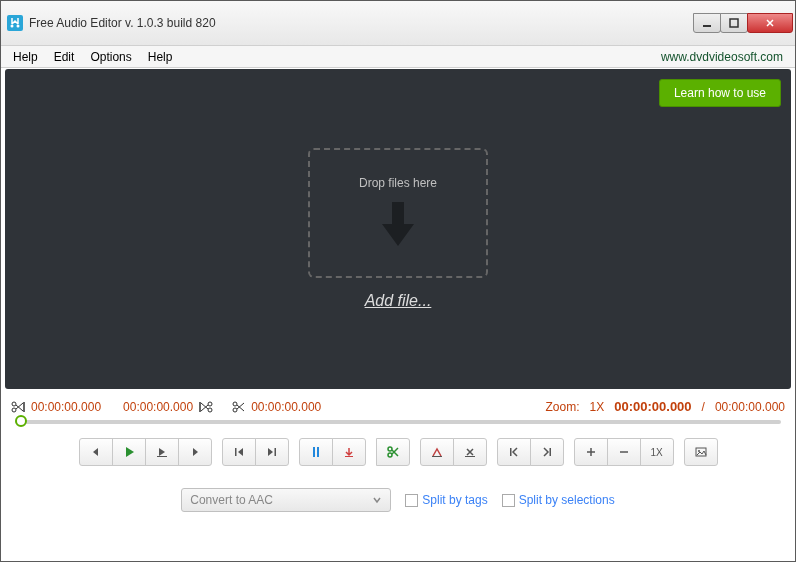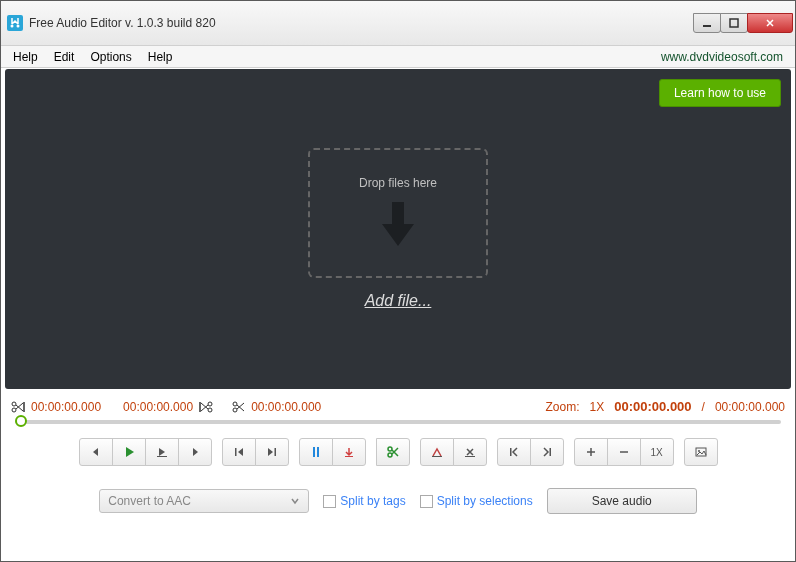--- a/index.html
+++ b/index.html
@@ -262,16 +262,15 @@
           </svg>
       </div>
       <div class="checkbox">
         <div class="box"></div>
         <span>Split by tags</span>
       </div>
       <div class="checkbox">
         <div class="box"></div>
         <span>Split by selections</span>
       </div>
-      <div class="save-btn">Save audio</div>
     </div>
   </div>
 </div>
 
 </body></html>

